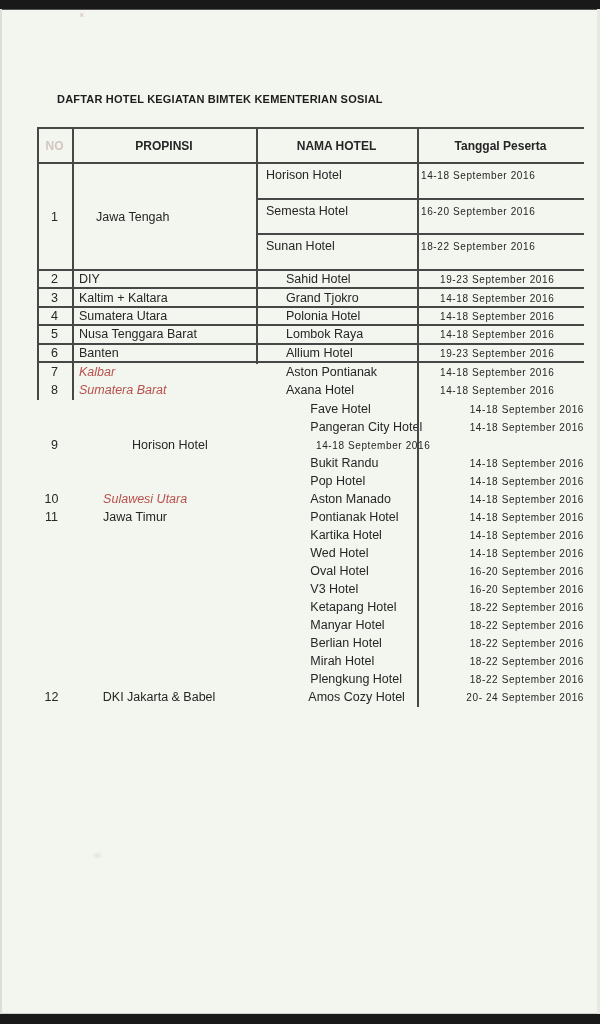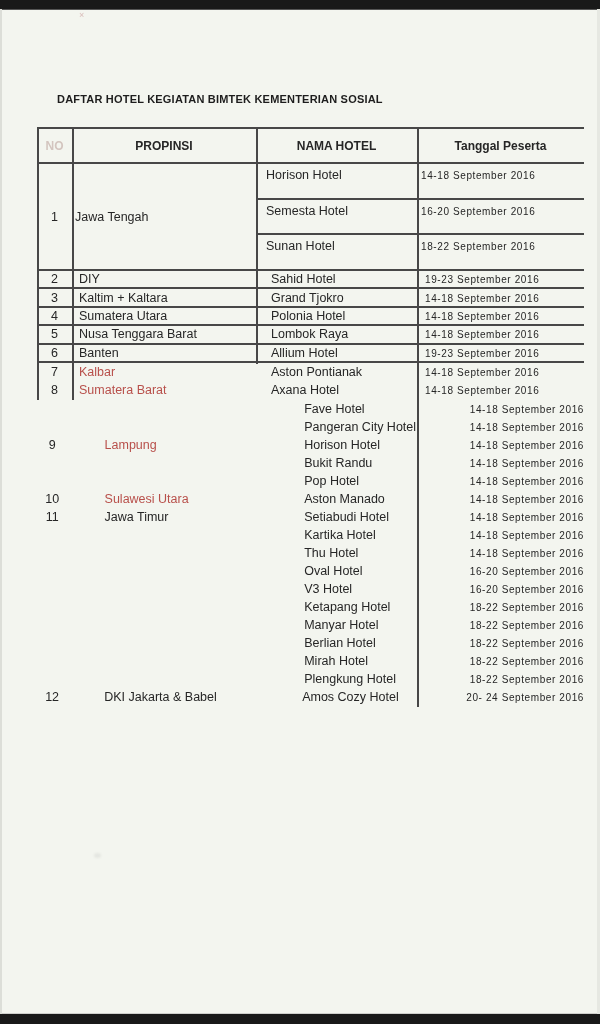--- a/index.html
+++ b/index.html
@@ -48,38 +48,38 @@
     font-weight:bold;font-size:12px;
   }
   .hrow .cell{display:flex;align-items:center;justify-content:center;}
   .h-no{width:35px;color:#c9b5af;opacity:.75;}
   .h-prop{width:184px;}
   .h-nama{width:161px;}
   .h-tgl{flex:1;}
 
   .group{display:flex;height:107px;box-sizing:border-box;border-bottom:2px solid var(--line);font-size:12.5px;}
   .g-no{width:35px;display:flex;align-items:center;justify-content:center;}
-  .g-prop{width:184px;display:flex;align-items:center;padding-left:3px;box-sizing:border-box;}
+  .g-prop{width:184px;display:flex;align-items:center;padding-left:24px;box-sizing:border-box;}
   .g-sub{flex:1;display:flex;flex-direction:column;}
   .subrow{flex:1;display:flex;box-sizing:border-box;align-items:flex-start;padding-top:4px;}
   .subrow.sep{border-bottom:2px solid var(--line);}
   .sub-hotel{width:161px;padding-left:10px;box-sizing:border-box;}
   .sub-tgl{flex:1;padding-left:4px;box-sizing:border-box;}
 
   .row{display:flex;box-sizing:border-box;align-items:center;font-size:12.5px;}
   .row.s-grid{height:18.4px;border-bottom:2px solid var(--line);}
   .row.s-partial{height:18.3px;}
   .row.s-plain{height:18.06px;gap:30px;}
   .c-no{width:35px;text-align:center;}
   .c-prop{width:184px;padding-left:7px;box-sizing:border-box;white-space:nowrap;}
-  .c-hotel{width:161px;padding-left:15px;box-sizing:border-box;white-space:nowrap;}
+  .c-hotel{width:161px;padding-left:15px;box-sizing:border-box;white-space:nowrap;margin-left:15px;}
   .c-tgl{flex:1;padding-left:8px;box-sizing:border-box;white-space:nowrap;}
 
   .tgl-txt{font-size:10px;letter-spacing:.6px;white-space:nowrap;}
-  .red{color:var(--red);}
+  .red{color:var(--red);font-style:italic;}
 </style>
 </head>
 <body>
 
 <div class="page">
   <div class="band top"></div>
   <div class="band bottom"></div>
   <div class="edge-left"></div>
   <div class="edge-right"></div>
   <span class="artifact-x">×</span>
@@ -165,21 +165,20 @@
           <div class="c-tgl"><span class="tgl-txt">14-18 September 2016</span></div>
         </div>
         <div class="row s-plain">
           <div class="c-no"></div>
           <div class="c-prop"></div>
           <div class="c-hotel">Pangeran City Hotel</div>
           <div class="c-tgl"><span class="tgl-txt">14-18 September 2016</span></div>
         </div>
         <div class="row s-plain">
           <div class="c-no">9</div>
-          <div class="c-prop red">Lampung</div>
           <div class="c-hotel">Horison Hotel</div>
           <div class="c-tgl"><span class="tgl-txt">14-18 September 2016</span></div>
         </div>
         <div class="row s-plain">
           <div class="c-no"></div>
           <div class="c-prop"></div>
           <div class="c-hotel">Bukit Randu</div>
           <div class="c-tgl"><span class="tgl-txt">14-18 September 2016</span></div>
         </div>
         <div class="row s-plain">
@@ -190,33 +189,33 @@
         </div>
         <div class="row s-plain">
           <div class="c-no">10</div>
           <div class="c-prop red">Sulawesi Utara</div>
           <div class="c-hotel">Aston Manado</div>
           <div class="c-tgl"><span class="tgl-txt">14-18 September 2016</span></div>
         </div>
         <div class="row s-plain">
           <div class="c-no">11</div>
           <div class="c-prop">Jawa Timur</div>
-          <div class="c-hotel">Setiabudi Hotel</div>
+          <div class="c-hotel">Pontianak Hotel</div>
           <div class="c-tgl"><span class="tgl-txt">14-18 September 2016</span></div>
         </div>
         <div class="row s-plain">
           <div class="c-no"></div>
           <div class="c-prop"></div>
           <div class="c-hotel">Kartika Hotel</div>
           <div class="c-tgl"><span class="tgl-txt">14-18 September 2016</span></div>
         </div>
         <div class="row s-plain">
           <div class="c-no"></div>
           <div class="c-prop"></div>
-          <div class="c-hotel">Thu Hotel</div>
+          <div class="c-hotel">Wed Hotel</div>
           <div class="c-tgl"><span class="tgl-txt">14-18 September 2016</span></div>
         </div>
         <div class="row s-plain">
           <div class="c-no"></div>
           <div class="c-prop"></div>
           <div class="c-hotel">Oval Hotel</div>
           <div class="c-tgl"><span class="tgl-txt">16-20 September 2016</span></div>
         </div>
         <div class="row s-plain">
           <div class="c-no"></div>

